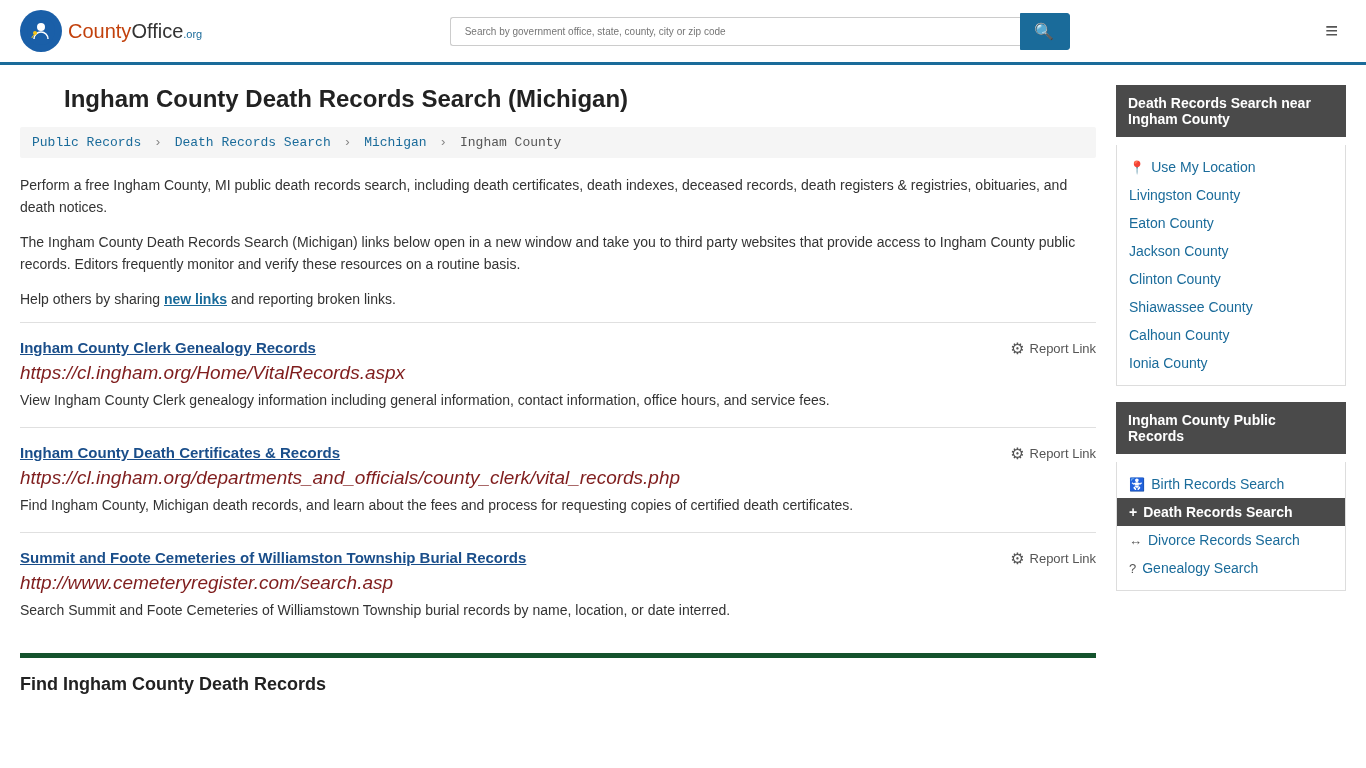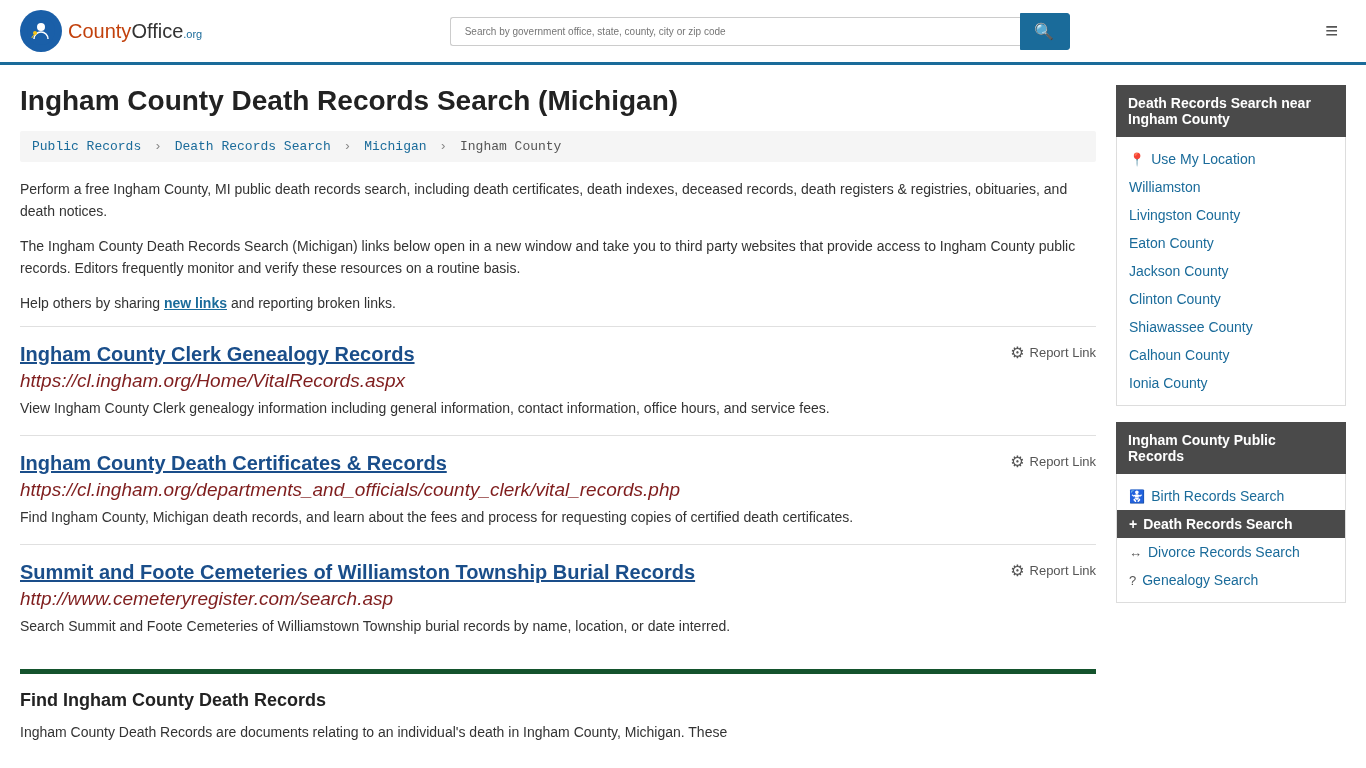--- a/index.html
+++ b/index.html
@@ -84,24 +84,25 @@
     #content {
       flex: 1;
     }
     #sidebar {
       width: 230px;
       flex-shrink: 0;
     }
 
     
     #page-title {
-      font-size: 28px;
+      font-size: 24px;
       font-weight: bold;
       color: #222;
       margin-bottom: 14px;
+      margin-left: 44px;
     }
 
     
     #breadcrumb {
       background: #f5f5f5;
       padding: 8px 12px;
       font-size: 13px;
       color: #555;
       margin-bottom: 16px;
       border-radius: 2px;
@@ -125,21 +126,21 @@
       text-decoration: underline;
       font-weight: bold;
     }
 
     
     .record-entry {
       border-top: 1px solid #e0e0e0;
       padding: 16px 0;
     }
     .record-title {
-      font-size: 20px;
+      font-size: 15px;
       font-weight: bold;
       color: #1a4e8a;
       text-decoration: underline;
       cursor: pointer;
     }
     .record-header {
       display: flex;
       justify-content: space-between;
       align-items: flex-start;
     }
@@ -189,21 +190,21 @@
     
     .sidebar-section {
       margin-bottom: 16px;
     }
     .sidebar-header {
       background: #4a4a4a;
       color: white;
       font-weight: bold;
       font-size: 14px;
       padding: 10px 12px;
-      margin-bottom: 0;
+      margin-bottom: 8px;
     }
     .sidebar-content {
       border: 1px solid #ddd;
       border-top: none;
       padding: 8px 0;
     }
     .sidebar-item {
       padding: 6px 12px;
       font-size: 14px;
       cursor: pointer;
@@ -309,38 +310,34 @@
           </span>
         </div>
         <div class="record-url">http://www.cemeteryregister.com/search.asp</div>
         <div class="record-desc">Search Summit and Foote Cemeteries of Williamstown Township burial records by name, location, or date interred.</div>
       </div>
 
     </div>
 
     <div class="find-section">
       <div class="find-title">Find Ingham County Death Records</div>
-      <div class="find-desc">Ingham County Death Records are documents relating to an individual's death in Ingham County, Michigan. These</div>
     </div>
 
   </div>
 
   <div id="sidebar">
 
     <div class="sidebar-section">
       <div class="sidebar-header">Death Records Search near Ingham County</div>
       <div class="sidebar-content">
         <div class="sidebar-item">
           <span style="color:#555;font-size:13px">📍</span>
           <a href="#">Use My Location</a>
         </div>
         <div class="sidebar-item">
-          <a href="#">Williamston</a>
-        </div>
-        <div class="sidebar-item">
           <a href="#">Livingston County</a>
         </div>
         <div class="sidebar-item">
           <a href="#">Eaton County</a>
         </div>
         <div class="sidebar-item">
           <a href="#">Jackson County</a>
         </div>
         <div class="sidebar-item">
           <a href="#">Clinton County</a>

